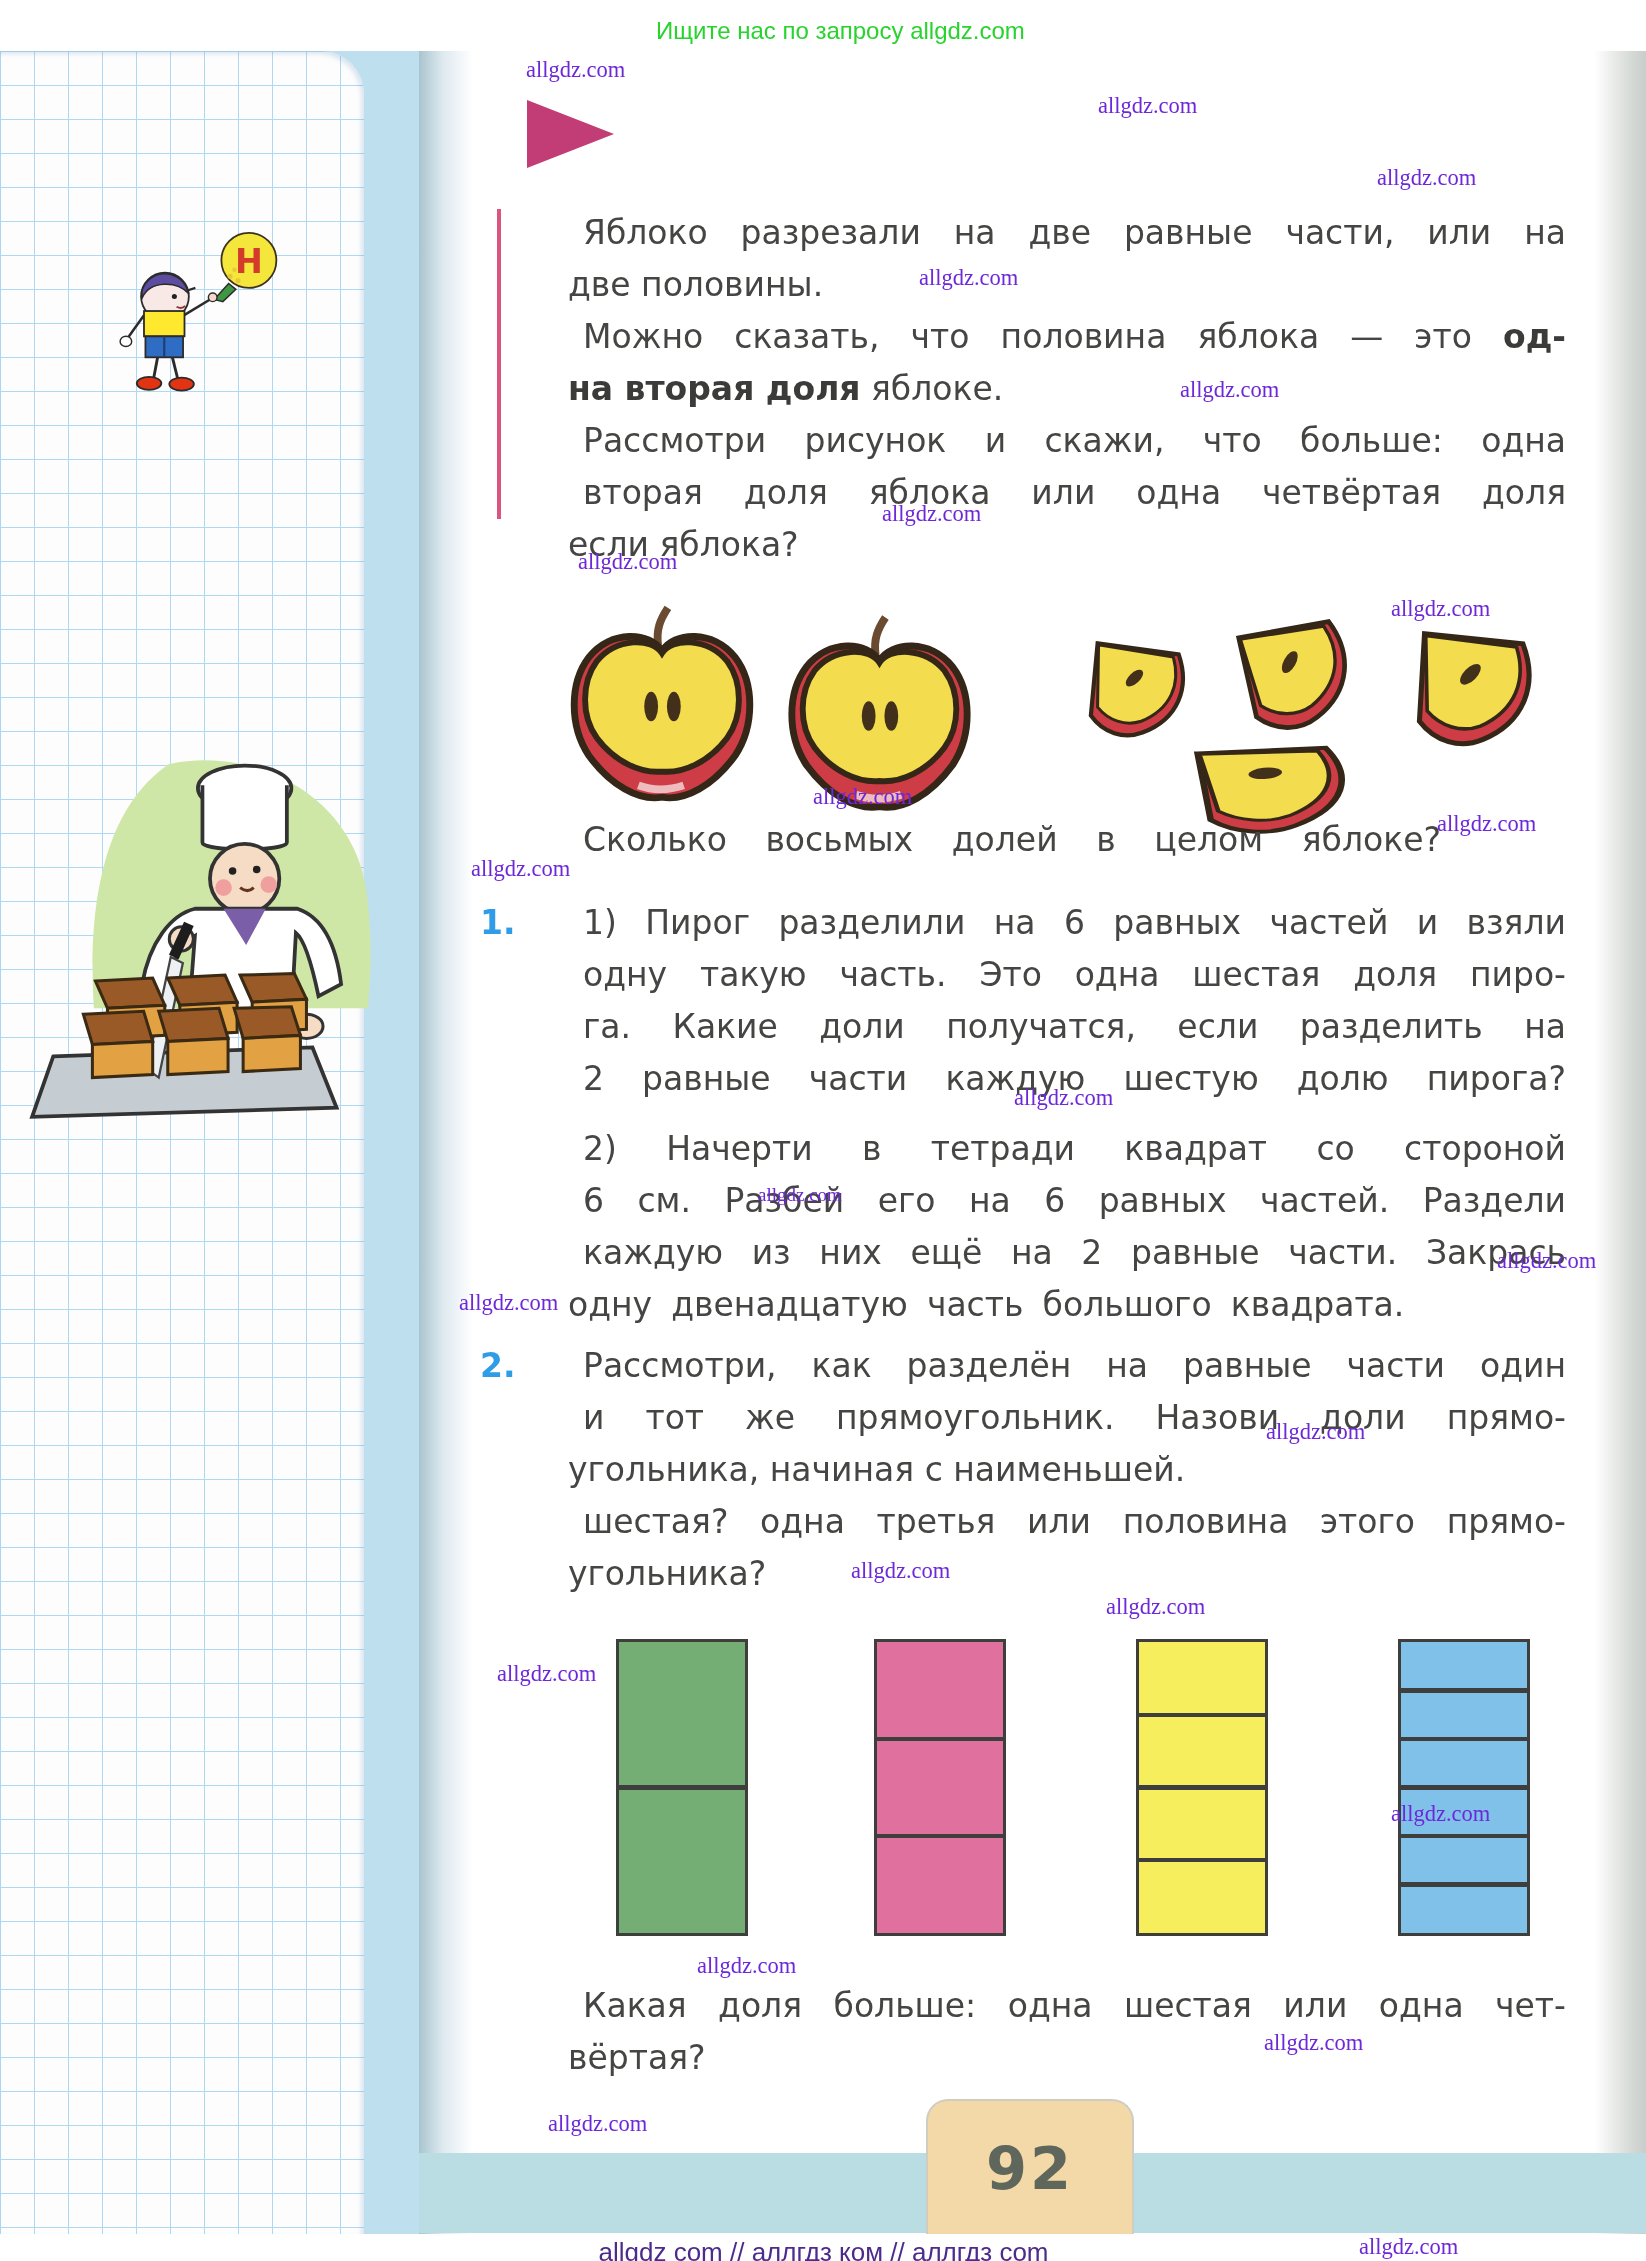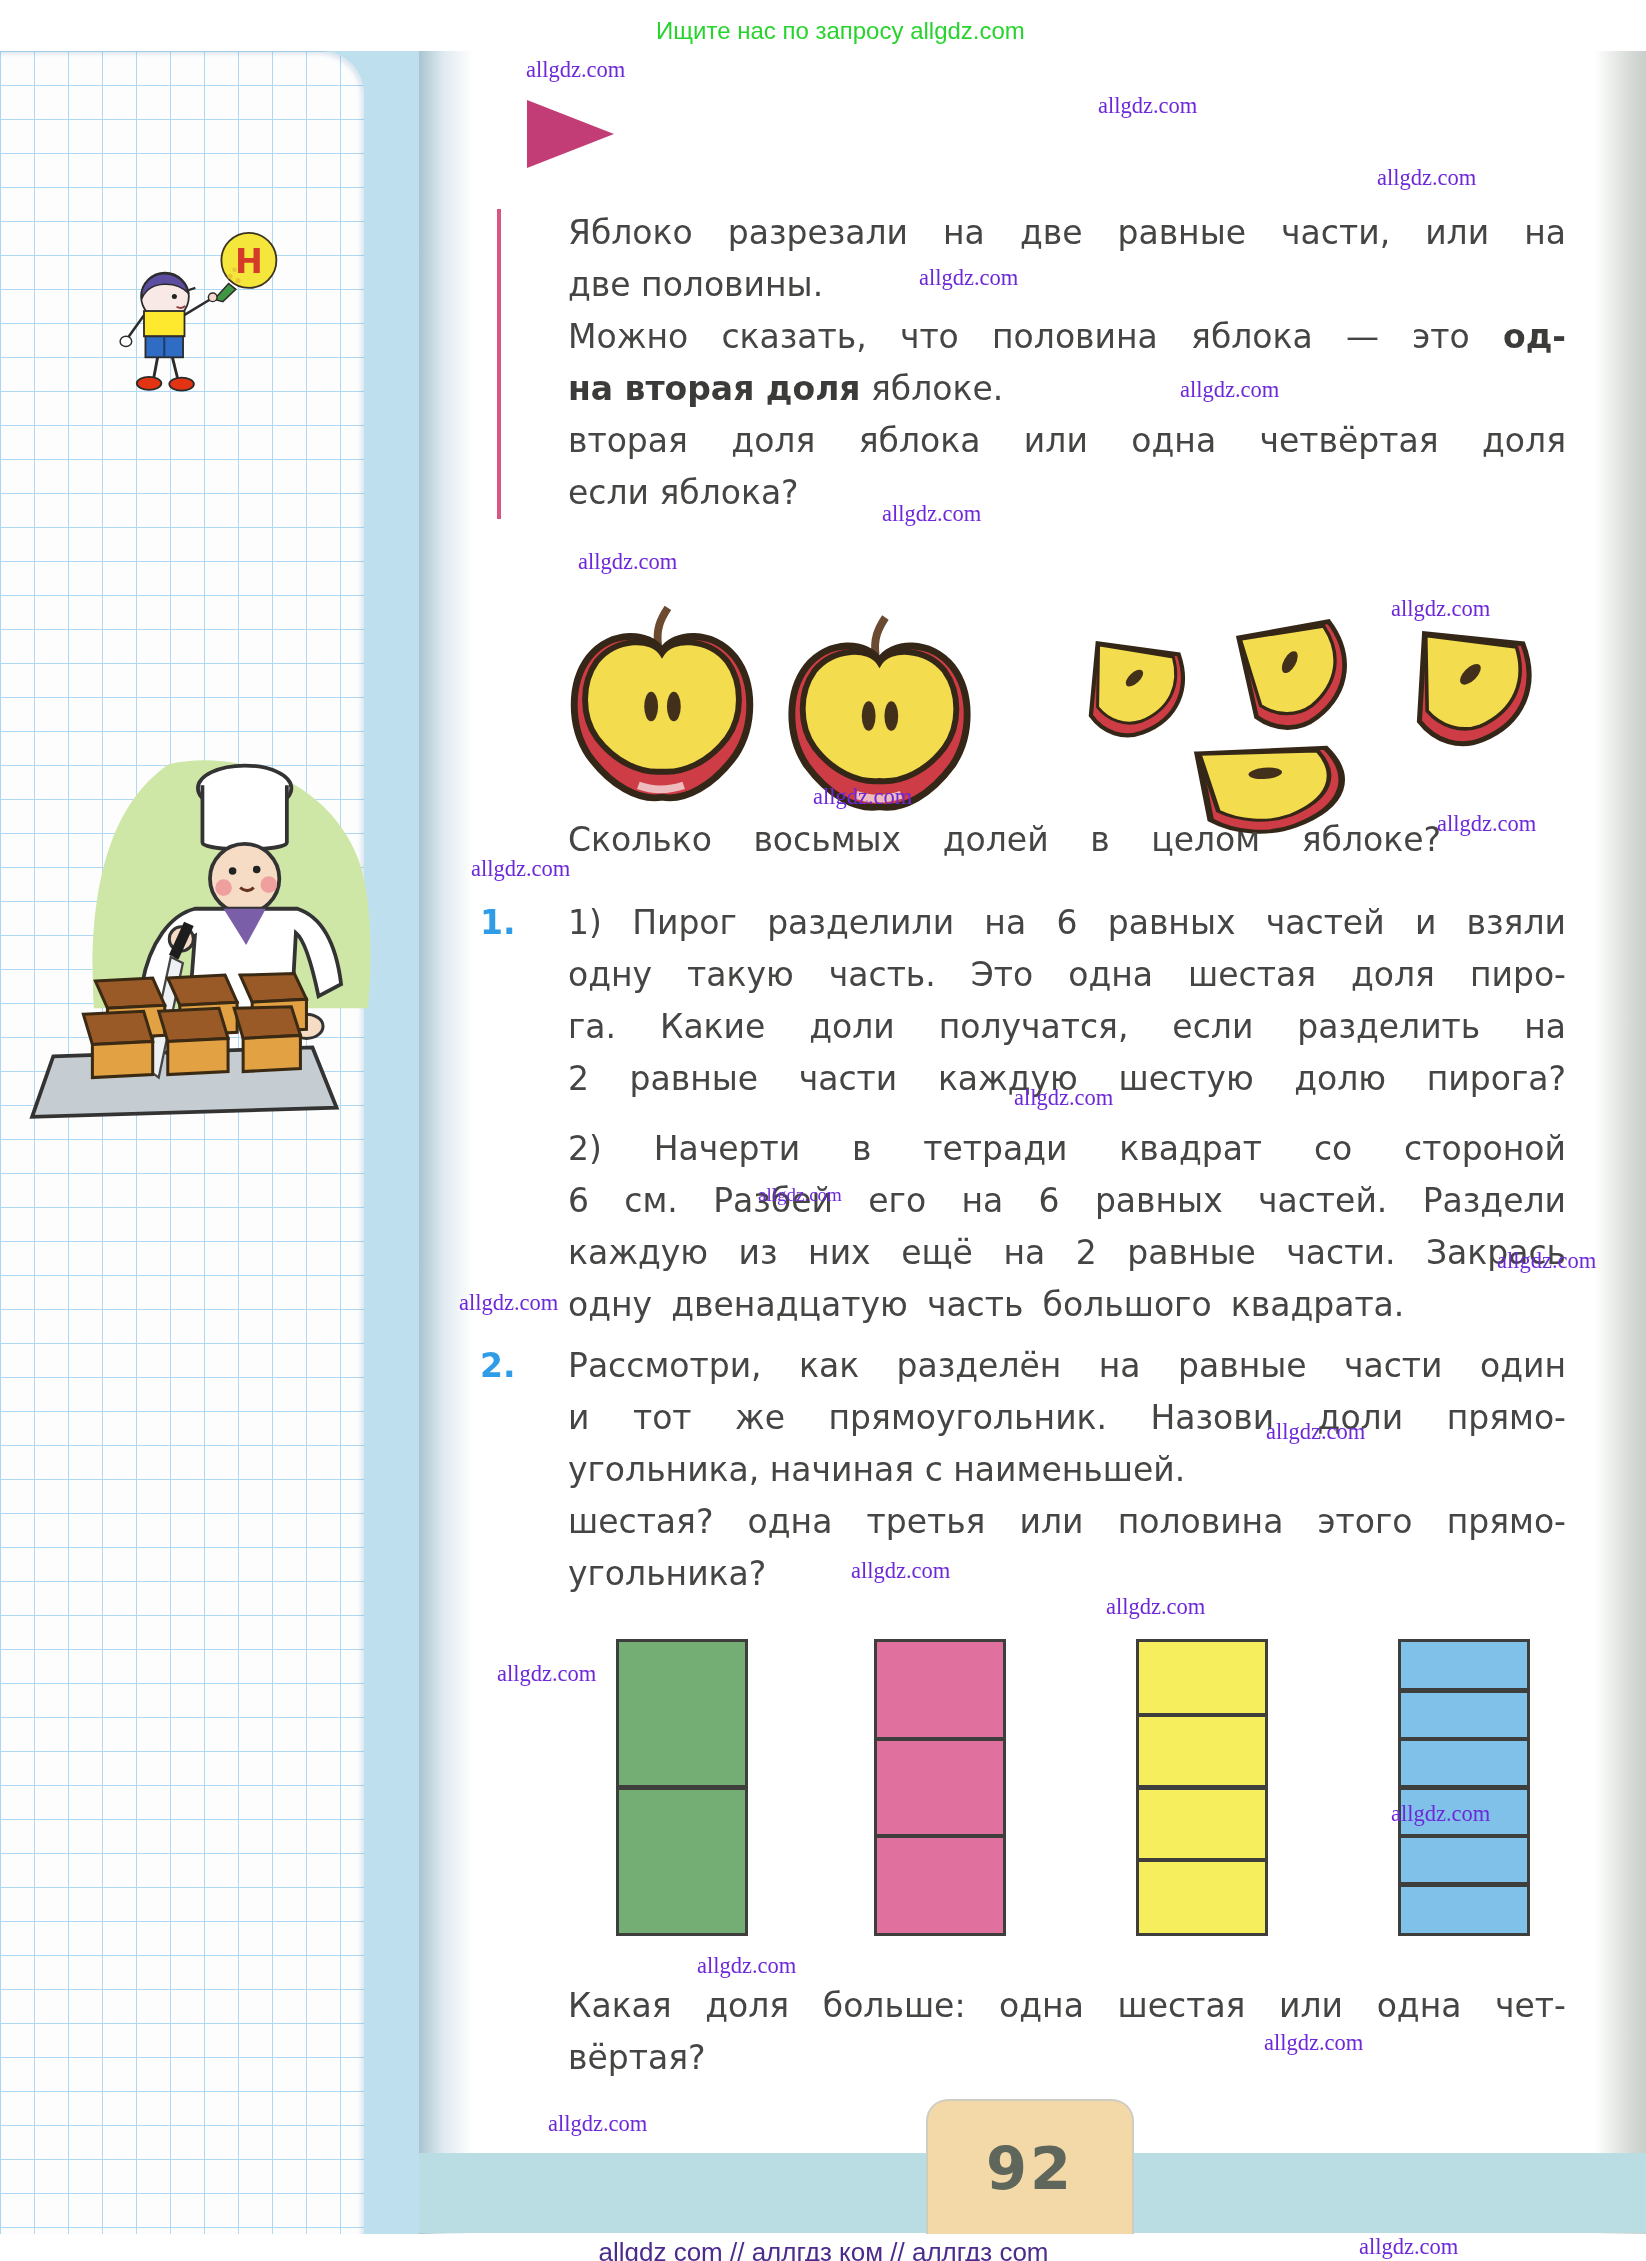--- a/index.html
+++ b/index.html
@@ -41,21 +41,21 @@
 
   
   .tri{position:absolute;left:527px;top:100px;width:0;height:0;
        border-top:34px solid transparent;border-bottom:34px solid transparent;
        border-left:87px solid #c23d76;}
   .prule{position:absolute;left:497px;top:209px;width:3.6px;height:310px;background:#da5580;}
 
   
   .tblock{position:absolute;left:568px;width:998px;}
   .tl{height:52px;line-height:52px;font-size:33px;color:#454543;white-space:nowrap;}
-  .tl.j{white-space:normal;text-align:justify;text-align-last:justify;}
+  .tl.j{white-space:normal;text-align:justify;text-align-last:justify;margin-left:15px;}
   .tl.near{word-spacing:8.7px;}
   .b{font-weight:700;color:#3b3b39;}
   .exnum{position:absolute;left:480px;height:52px;line-height:52px;font-size:33px;
          font-weight:700;color:#2f9ce8;}
   .qline{position:absolute;left:568px;width:873px;}
 
   
   .bar{position:absolute;top:1639px;width:132px;height:297px;border:3.6px solid #3e3e3c;box-sizing:border-box;}
   .bar-line{position:absolute;left:-0.7px;right:-0.7px;height:4.3px;background:#3e3e3c;margin-top:-2.2px;}
 
@@ -133,20 +133,21 @@
 
   <div class="tri"></div>
   <div class="prule"></div>
   <div class="rightshadow"></div>
 
   <div class="tblock" style="top:207px">
     <div class="tl j">Яблоко разрезали на две равные части, или на</div>
     <div class="tl">две половины.</div>
     <div class="tl j"><span>Можно сказать, что половина яблока — это</span> <span class="b">од-</span></div>
     <div class="tl"><span class="b">на вторая доля</span> <span>яблоке.</span></div>
+    <div class="tl j">Рассмотри рисунок и скажи, что больше: одна</div>
     <div class="tl j">вторая доля яблока или одна четвёртая доля</div>
     <div class="tl">если яблока?</div>
   </div>
 
   <svg style="left:559px;top:596px" width="206" height="217" viewBox="0 0 100 110">
     <path d="M53,6 C49,12 47,17 48,25" stroke="#6a4a30" stroke-width="4" fill="none"></path>
     <path d="M50,28 C44,18 24,17 13,31 C3,44 3,66 13,81 C24,96 38,104 50,102 C62,104 76,96 87,81 C97,66 97,44 87,31 C76,17 56,18 50,28 Z" fill="#ce3d45" stroke="#352718" stroke-width="3.5"></path>
     <path d="M50,29 C45,21 27,21 17,33 C9,44 9,61 17,72 C26,84 39,90 50,89 C61,90 74,84 83,72 C91,61 91,44 83,33 C73,21 55,21 50,29 Z" fill="#f3dc4d" stroke="#352718" stroke-width="3"></path>
     <ellipse cx="44.5" cy="56" rx="3.5" ry="7.5" fill="#42301a"></ellipse>
       <ellipse cx="56" cy="56" rx="3.5" ry="7.5" fill="#42301a"></ellipse>

